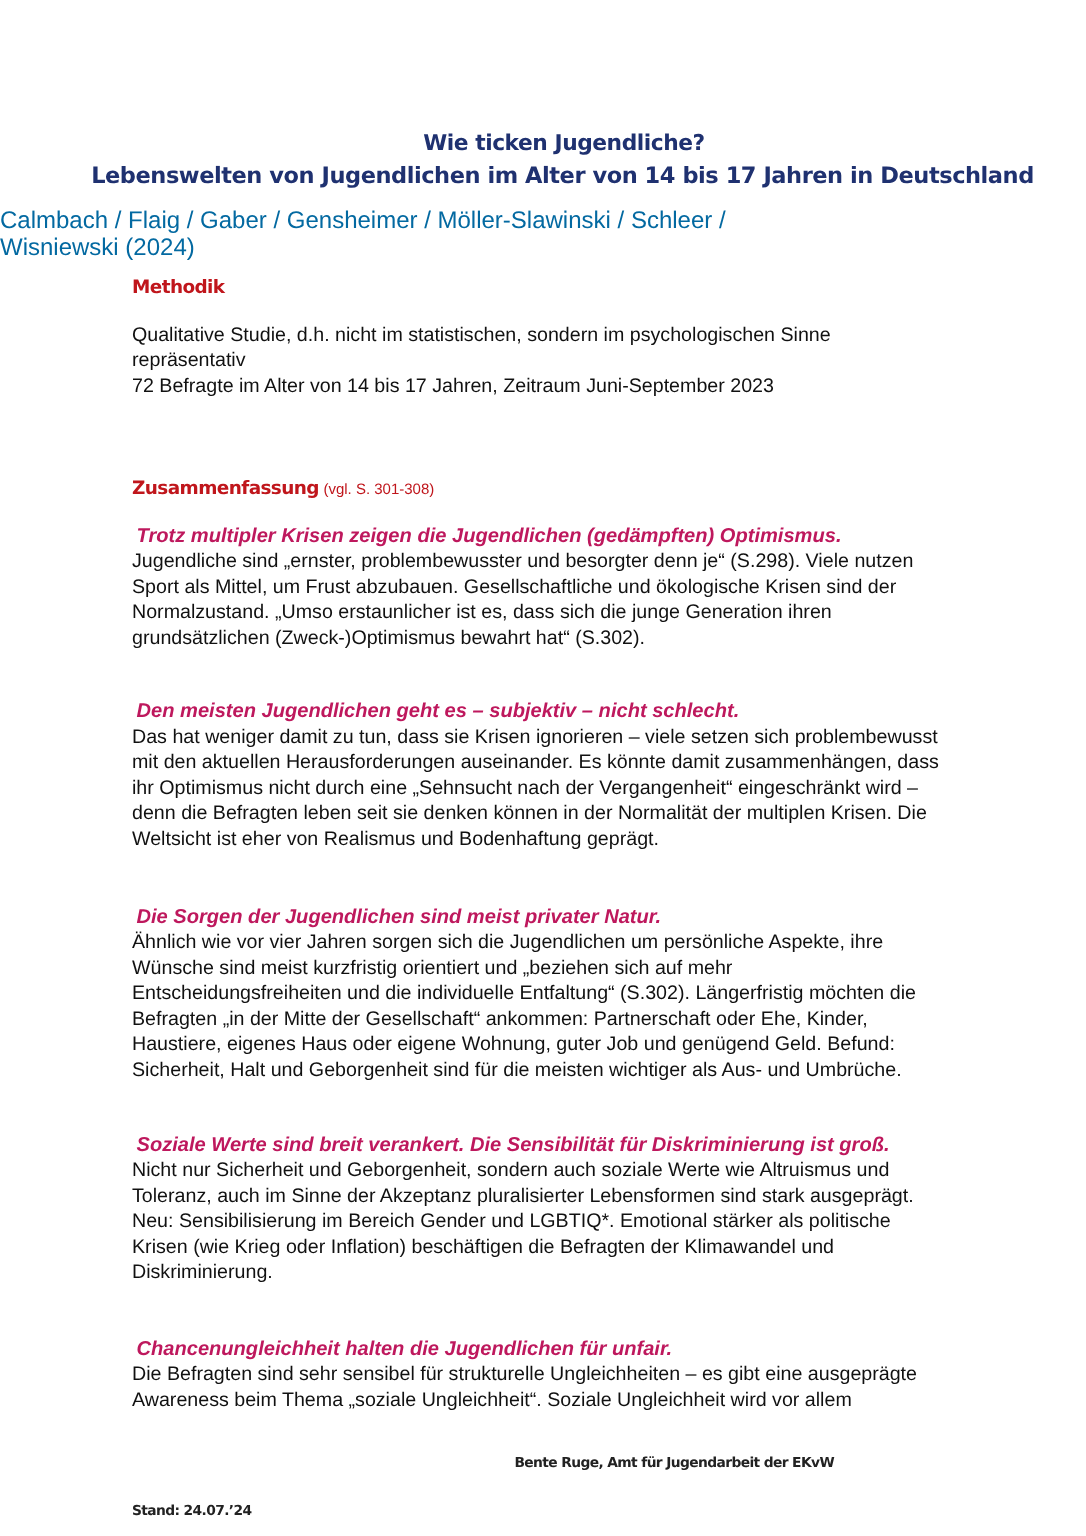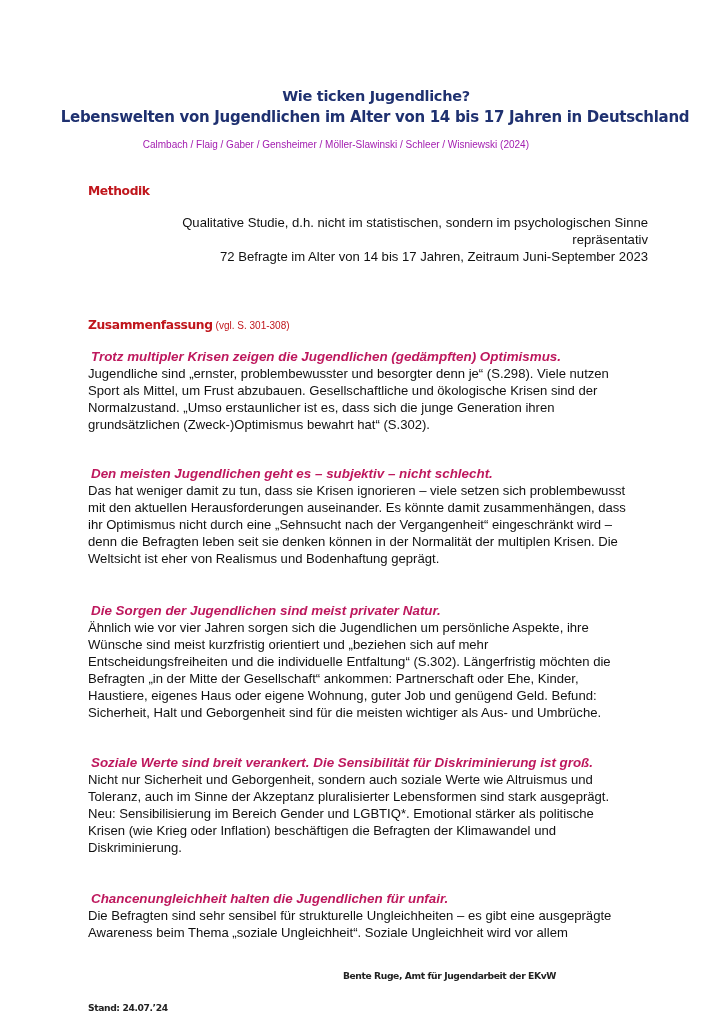--- a/index.html
+++ b/index.html
@@ -1,25 +1,25 @@
 <!DOCTYPE html>
 <html><head>
   <meta charset="utf-8">
   <style>
     html, body { margin: 0; padding: 0; background: #ffffff; }
     body { width: 724px; height: 1024px; position: relative; overflow: hidden; font-family: "Liberation Sans", sans-serif; color: #111; }
     .page { position: absolute; left: 0; top: 0; width: 616px; height: 1024px; }
     .title { position: absolute; left: 0; width: 724px; text-align: center; color: #1f3170; font-family: "DejaVu Sans", sans-serif; font-weight: bold; letter-spacing: -0.3px; }
     .title.t1 { top: 88px; left: 14px; font-size: 14.5px; }
     .title.t2 { top: 108px; left: 13px; font-size: 15px; }
-    .authors { position: absolute; top: 139px; right: 87px; font-size: 10px; color: #a21caf; }
+    .authors { position: absolute; top: 139px; right: 87px; font-size: 16px; color: #0369a1; }
     .section-h { position: absolute; left: 88px; color: #c0161c; font-family: "DejaVu Sans", sans-serif; font-weight: bold; font-size: 12.3px; letter-spacing: -0.4px; }
     .section-h .ref { font-family: "Liberation Sans", sans-serif; font-weight: normal; font-size: 10px; color: #c0161c; letter-spacing: 0; margin-left: 3px; }
     .para { position: absolute; left: 88px; width: 560px; font-size: 13.1px; line-height: 16.9px; color: #111; }
-    .para .line { display: block; white-space: nowrap; text-align: right; }
+    .para .line { display: block; white-space: nowrap; }
     .sub-h { position: absolute; left: 91px; color: #be185d; font-weight: bold; font-style: italic; font-size: 13.4px; line-height: 17px; white-space: nowrap; }
     .body { position: absolute; left: 88px; font-size: 13.1px; line-height: 17.1px; color: #111; }
     .body .line { display: block; white-space: nowrap; }
     .footer { position: absolute; top: 970px; font-family: "DejaVu Sans", sans-serif; font-size: 9.2px; font-weight: bold; color: #222; letter-spacing: -0.4px; }
     .footer.left { left: 88px; margin-top: 32px; }
     .footer.right { right: 60px; }
   </style>
 </head>
 <body>
 

